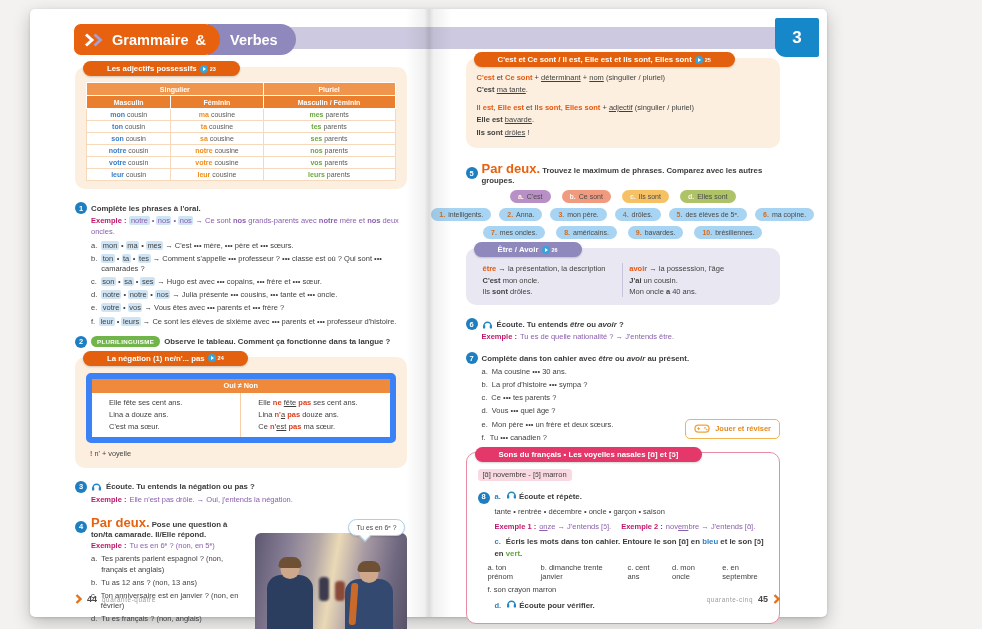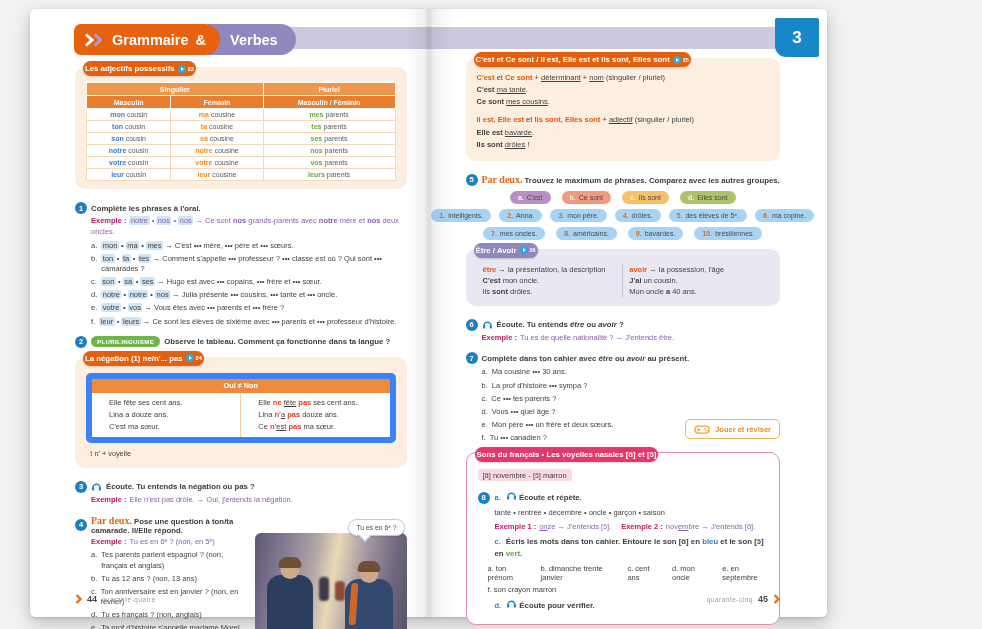--- a/index.html
+++ b/index.html
@@ -29,21 +29,21 @@
 
   .content-left  { position: relative; padding-top: 58px; }
   .content-right { position: relative; padding-top: 49px; }
 
   
   .gbox { position: relative; border-radius: 10px; padding: 13px 11px 8px; margin-bottom: 13px; }
   .tint-orange { background: #fcefdf; }
   .tint-lav    { background: #e9e7f2; }
   .sons-box    { background: #fff; border: 1.5px solid #e98ba4; }
   .gbox-pill { position: absolute; top: -6px; left: 8px; display: inline-flex; align-items: center; 
-             color:#fff; font-weight:bold; font-size: 7.8px; padding: 3px 2px; border-radius: 8px;
+             color:#fff; font-weight:bold; font-size: 7.8px; padding: 3px 24px; border-radius: 8px;
              box-shadow: 0 1px 2px rgba(0,0,0,.18); white-space: nowrap; }
   .pill-orange { background: #e3610e; }
   .pill-purple { background: #8f88bd; }
   .pill-pink   { background: #e4386b; }
   .play-badge { display: inline-flex; align-items: center; gap: 2px; margin-left: 3px; cursor: pointer; }
   .play-circle { width: 8px; height: 8px; border-radius: 50%; background: #35a3dc; position: relative; display: inline-block; }
   .play-circle::after { content:""; position:absolute; left: 3px; top: 2px;
              border-left: 3.5px solid #fff; border-top: 2px solid transparent; border-bottom: 2px solid transparent; }
   .track { font-size: 5.5px; color: #fff; font-weight: bold; }
 
@@ -61,21 +61,21 @@
   .neg-col { flex: 1; padding: 4px 17px; line-height: 1.6; }
   .neg-col + .neg-col { border-left: 1px solid #f4cfa7; }
   .neg-note { margin: 6px 0 2px 4px; font-size: 7.3px; }
 
   
   .ex { margin-bottom: 9px; }
   .exhead { display: flex; align-items: center; gap: 4px; }
   .exnum { width: 12px; height: 12px; border-radius: 50%; background: #1d7fc1; color: #fff; flex-shrink: 0;
            font-size: 7.5px; font-weight: bold; display: inline-flex; align-items: center; justify-content: center; }
   .extitle { font-weight: bold; font-size: 7.8px; color: #3b3b3b; }
-  .lead { color: #e8610f; font-weight: bold; font-size: 10px; font-family: Liberation Serif, serif; }
+  .lead { color: #e8610f; font-weight: bold; font-size: 13px; }
   .pl-badge { background: #71b54a; color: #fff; font-weight: bold; font-size: 6.2px; padding: 2px 6px;
            border-radius: 7px; letter-spacing: .3px; }
   .exbody { margin-left: 16px; margin-top: 2px; }
   .example { color: #8a5fae; margin: 1.5px 0 3px; line-height: 1.45; }
   .exlabel { color: #c0176a; font-weight: bold; margin-right: 3px; }
   .item { display: flex; gap: 4px; margin: 3px 0; line-height: 1.35; }
   .item .k { flex-shrink: 0; }
 
   
   .hl { background: #cfe5f6; border-radius: 2px; padding: 0 1.5px; }
@@ -390,21 +390,20 @@
           <div class="gbox-pill pill-orange">
             <span>C'est et Ce sont / Il est, Elle est et Ils sont, Elles sont</span>
             <span class="play-badge">
               <span class="play-circle"></span>
               <span class="track">25</span>
             </span>
           </div>
           <div class="rule-group">
             <div class="rule-line"><span class="or">C'est</span><span> et </span><span class="or">Ce sont</span><span> + </span><span class="u">déterminant</span><span> + </span><span class="u">nom</span><span> (singulier / pluriel)</span></div>
             <div class="rule-line"><span class="b">C'est</span><span> </span><span class="u">ma tante</span><span>.</span></div>
-            <div class="rule-line"><span class="b">Ce sont</span><span> </span><span class="u">mes cousins</span><span>.</span></div>
           </div>
           <div class="rule-group" style="margin-bottom:2px;">
             <div class="rule-line"><span class="or">Il est</span><span>, </span><span class="or">Elle est</span><span> et </span><span class="or">Ils sont</span><span>, </span><span class="or">Elles sont</span><span> + </span><span class="u">adjectif</span><span> (singulier / pluriel)</span></div>
             <div class="rule-line"><span class="b">Elle est</span><span> </span><span class="u">bavarde</span><span>.</span></div>
             <div class="rule-line"><span class="b">Ils sont</span><span> </span><span class="u">drôles</span><span> !</span></div>
           </div>
         </div>
 
         <div class="ex">
           <div class="exhead">

